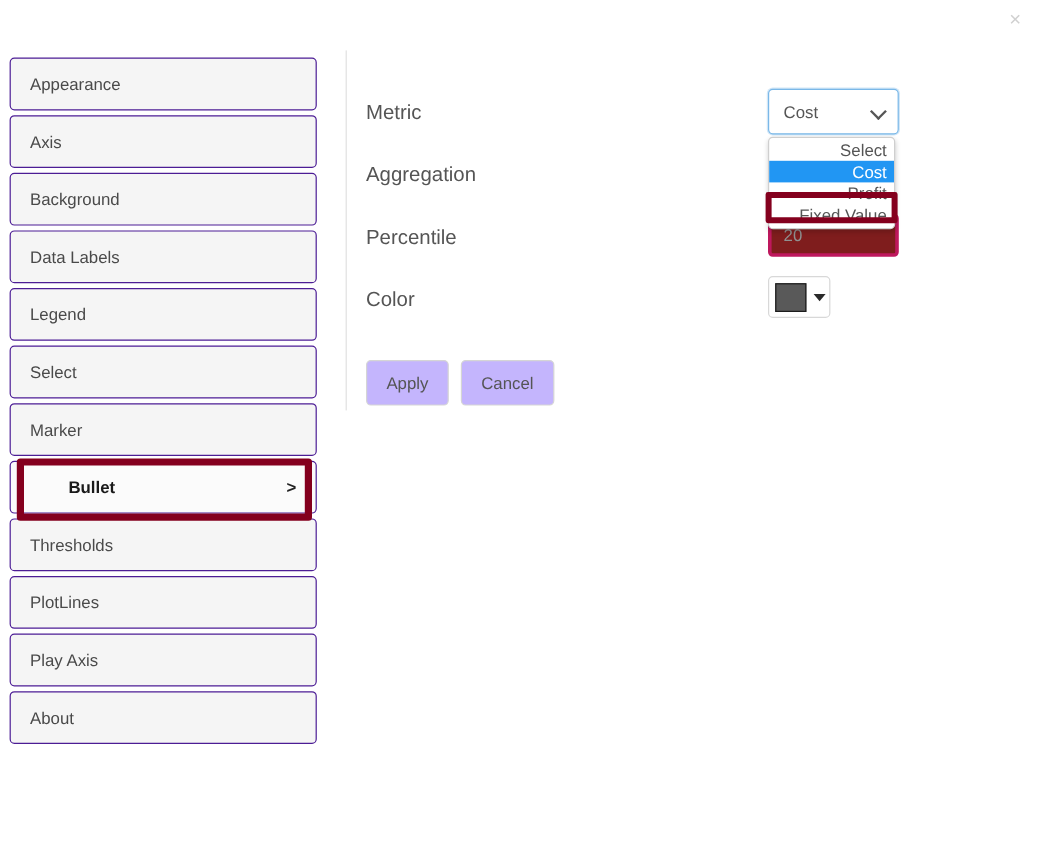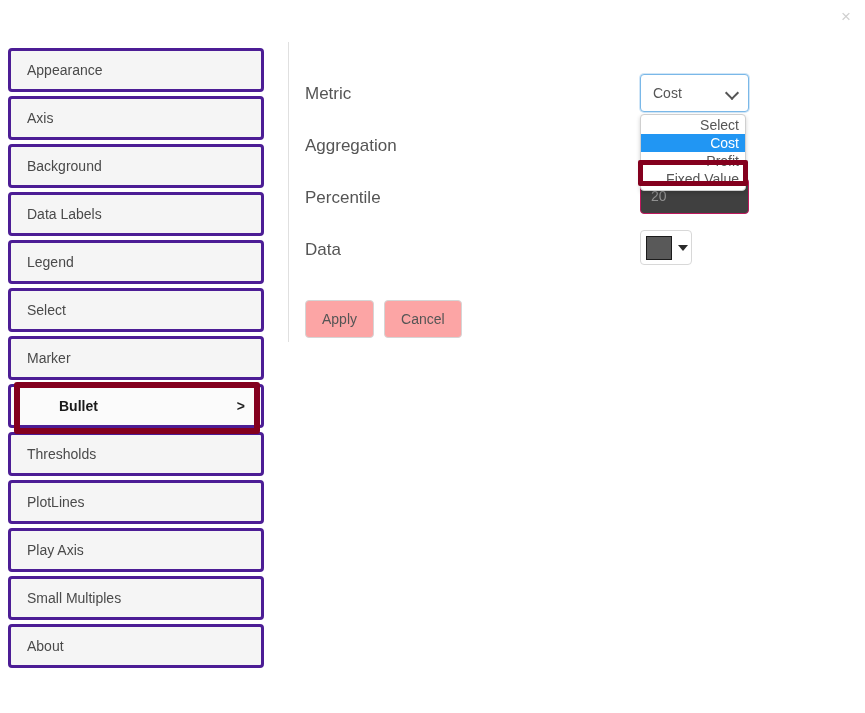--- a/index.html
+++ b/index.html
@@ -39,21 +39,21 @@
     left: 8px;
     top: 48px;
     width: 256px;
   }
   .side-item {
     position: relative;
     box-sizing: border-box;
     height: 44px;
     margin-bottom: 4px;
     background: #f5f5f5;
-    border: 3px solid #4c1d95;
+    border: 1px solid #4c1d95;
     border-radius: 4px;
     display: flex;
     align-items: center;
     padding: 0 16px;
     font-size: 14px;
     color: #4a4a4a;
     cursor: pointer;
   }
   .side-item .side-label {
     flex: 1 1 auto;
@@ -195,23 +195,23 @@
     border-radius: 2px;
     pointer-events: none;
     z-index: 30;
   }
 
   
   .txt-input {
     box-sizing: border-box;
     width: 109px;
     height: 36px;
-    border: 1px solid #be185d;
-    border-radius: 4px;
-    background: #404040;
+    border: 3px solid #be185d;
+    border-radius: 4px;
+    background: #7f1d1d;
     display: flex;
     align-items: center;
     padding: 0 10px;
     font-size: 14px;
     color: #909090;
   }
 
   
   .color-box {
     box-sizing: border-box;
@@ -248,21 +248,21 @@
     left: 305px;
     top: 300px;
     display: flex;
     gap: 10px;
   }
   .btn {
     box-sizing: border-box;
     min-width: 66px;
     height: 38px;
     padding: 0 16px;
-    background: #fca5a5;
+    background: #c4b5fd;
     border: 1px solid #d5d5d5;
     border-radius: 4px;
     font-family: "Liberation Sans", sans-serif;
     font-size: 14px;
     color: #555;
     cursor: pointer;
   }
 </style>
 </head>
 <body>
@@ -309,23 +309,20 @@
   </div>
 
   <div class="side-item">
     <span class="side-label">PlotLines</span>
   </div>
 
   <div class="side-item">
     <span class="side-label">Play Axis</span>
   </div>
 
-  <div class="side-item">
-    <span class="side-label">Small Multiples</span>
-  </div>
 
   <div class="side-item">
     <span class="side-label">About</span>
   </div>
 
 </div>
 
 <div id="bullet-highlight" style="border-color: rgb(132, 0, 30);"></div>
 
 <div id="divider"></div>
@@ -359,21 +356,21 @@
   <div class="form-row">
     <div class="form-label">Percentile</div>
     <div class="form-control">
       <div class="txt-input">
         <span>20</span>
       </div>
     </div>
   </div>
 
   <div class="form-row">
-    <div class="form-label">Data</div>
+    <div class="form-label">Color</div>
     <div class="form-control">
       <div class="color-box">
         <span class="color-swatch" style="background: rgb(89, 89, 89);"></span>
         <span class="color-caret"></span>
       </div>
     </div>
   </div>
 
 </div>
 

